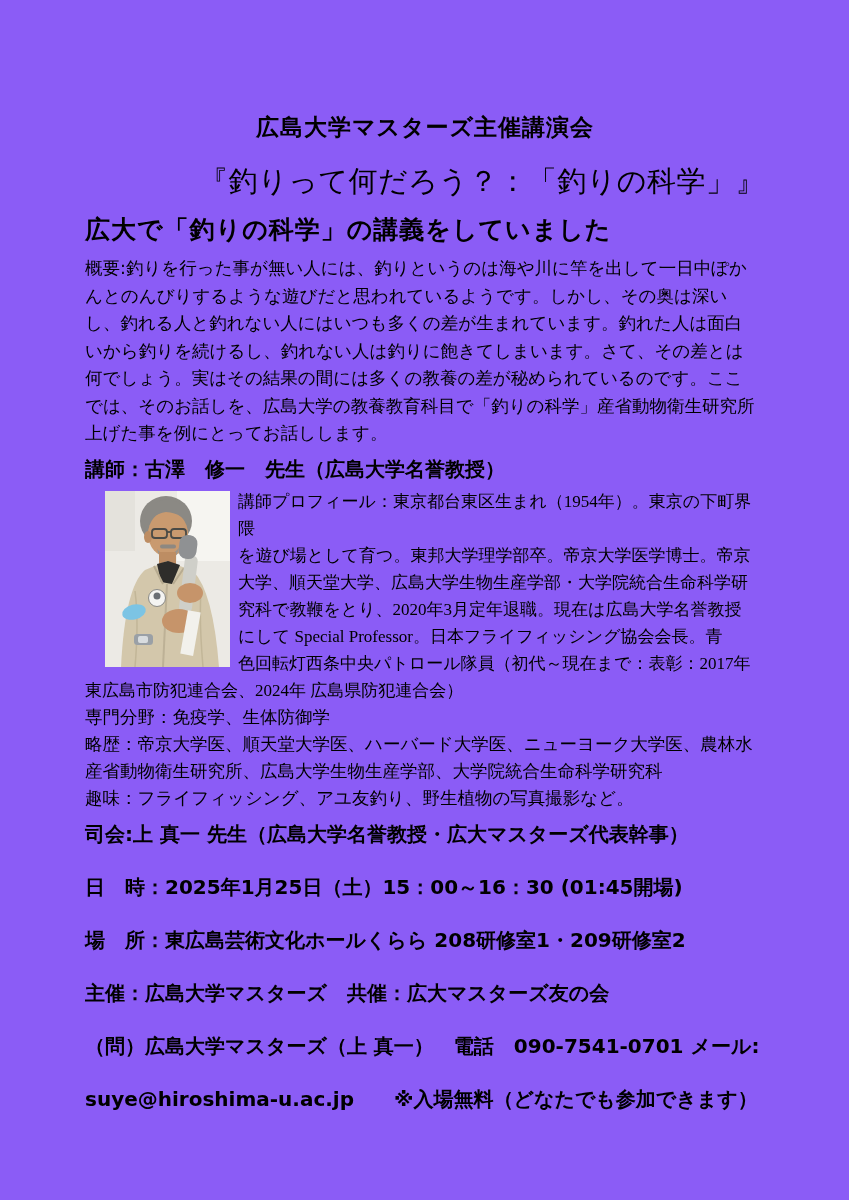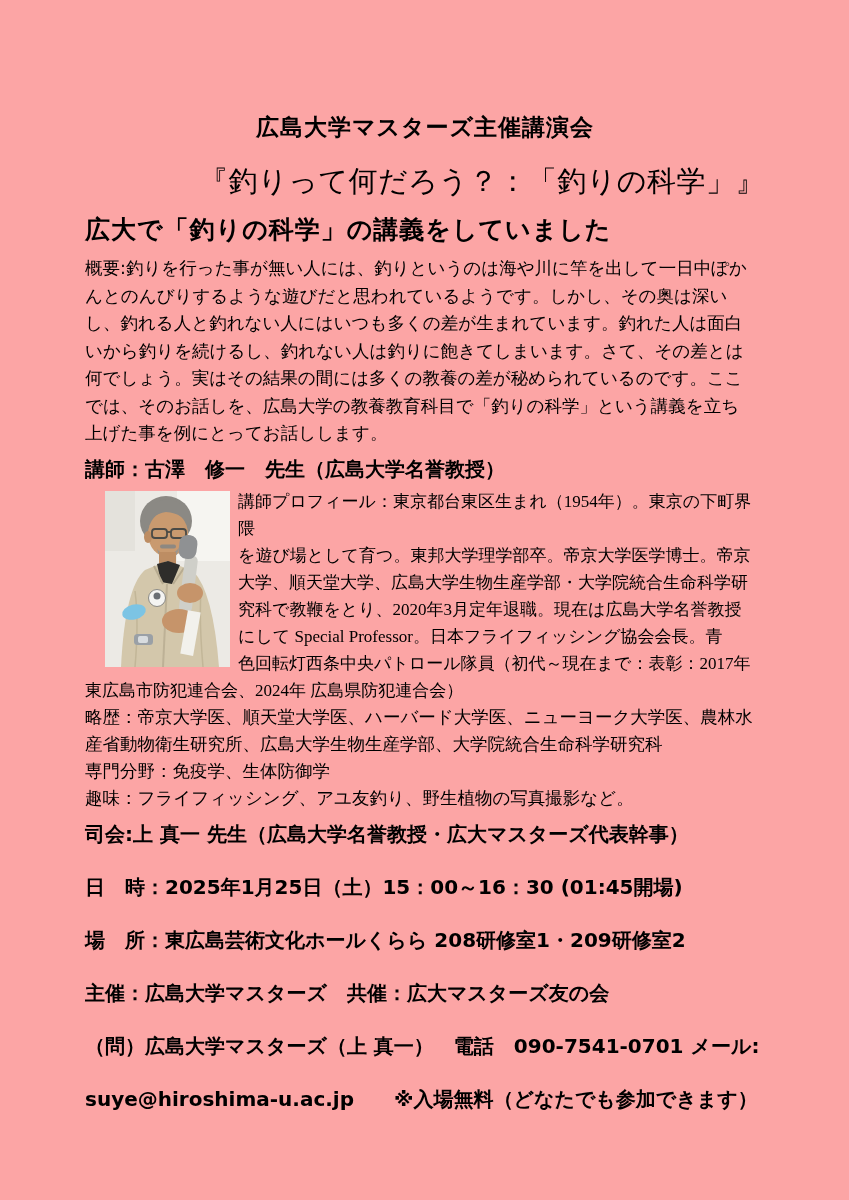--- a/index.html
+++ b/index.html
@@ -12,21 +12,21 @@
     height: 1200px;
     font-family: "DejaVu Sans", "Liberation Sans", sans-serif;
     color: #000000;
     overflow: hidden;
   }
   .page {
     box-sizing: border-box;
     width: 849px;
     height: 1200px;
     padding: 113px 84px 0 85px;
-    background: #fca5a5;
+    background: #8b5cf6;
   }
   .t-org {
     font-size: 23px;
     line-height: 28px;
     font-weight: 700;
     text-align: center;
     letter-spacing: 1px;
   }
   .t-main {
     font-size: 29px;
@@ -104,21 +104,21 @@
 
   <div class="t-main">『釣りって何だろう？：「釣りの科学」』</div>
 
   <div class="t-sub">広大で「釣りの科学」の講義をしていました</div>
 
   <div class="summary">概要:釣りを行った事が無い人には、釣りというのは海や川に竿を出して一日中ぽか
 んとのんびりするような遊びだと思われているようです。しかし、その奥は深い
 し、釣れる人と釣れない人にはいつも多くの差が生まれています。釣れた人は面白
 いから釣りを続けるし、釣れない人は釣りに飽きてしまいます。さて、その差とは
 何でしょう。実はその結果の間には多くの教養の差が秘められているのです。ここ
-では、そのお話しを、広島大学の教養教育科目で「釣りの科学」という講義を立ち
+では、そのお話しを、広島大学の教養教育科目で「釣りの科学」産省動物衛生研究所
 上げた事を例にとってお話しします。</div>
 
   <div class="lecturer">講師：古澤　修一　先生（広島大学名誉教授）</div>
 
   <div class="profile-block">
     <svg class="speaker-photo" viewBox="0 0 125 176" xmlns="http://www.w3.org/2000/svg" aria-hidden="true">
 
       <rect x="0" y="0" width="125" height="176" fill="#eceae5"></rect>
       <rect x="72" y="0" width="53" height="70" fill="#f6f5f1"></rect>
       <rect x="0" y="0" width="30" height="60" fill="#e4e2dc"></rect>
@@ -166,23 +166,23 @@
     </svg>
     <div class="profile-text">講師プロフィール：東京都台東区生まれ（1954年）。東京の下町界隈
 を遊び場として育つ。東邦大学理学部卒。帝京大学医学博士。帝京
 大学、順天堂大学、広島大学生物生産学部・大学院統合生命科学研
 究科で教鞭をとり、2020年3月定年退職。現在は広島大学名誉教授
 にして Special Professor。日本フライフィッシング協会会長。青
 色回転灯西条中央パトロール隊員（初代～現在まで：表彰：2017年
 東広島市防犯連合会、2024年 広島県防犯連合会）</div>
   </div>
 
+  <div class="plain clear">専門分野：免疫学、生体防御学</div>
   <div class="plain">略歴：帝京大学医、順天堂大学医、ハーバード大学医、ニューヨーク大学医、農林水
 産省動物衛生研究所、広島大学生物生産学部、大学院統合生命科学研究科</div>
-  <div class="plain clear">専門分野：免疫学、生体防御学</div>
   <div class="plain">趣味：フライフィッシング、アユ友釣り、野生植物の写真撮影など。</div>
 
   <div class="moderator">司会:上 真一 先生（広島大学名誉教授・広大マスターズ代表幹事）</div>
 
   <div class="detail-line">日　時：2025年1月25日（土）15：00～16：30 (01:45開場)</div>
   <div class="detail-line">場　所：東広島芸術文化ホールくらら 208研修室1・209研修室2</div>
   <div class="detail-line">主催：広島大学マスターズ　共催：広大マスターズ友の会</div>
   <div class="detail-line">（問）広島大学マスターズ（上 真一）　電話　090-7541-0701 メール:</div>
   <div class="detail-line">suye@hiroshima-u.ac.jp　　※入場無料（どなたでも参加できます）</div>
 

